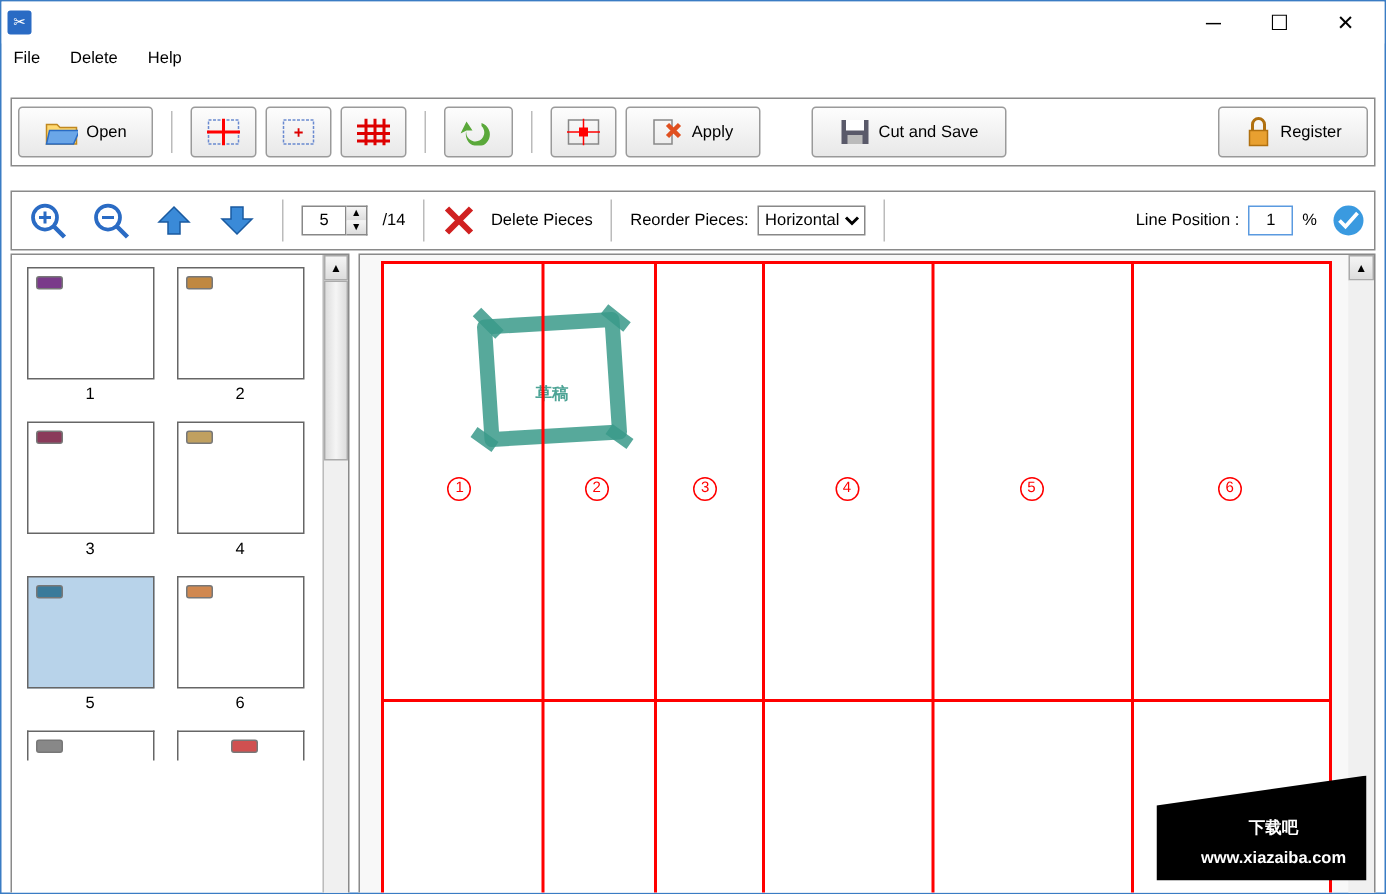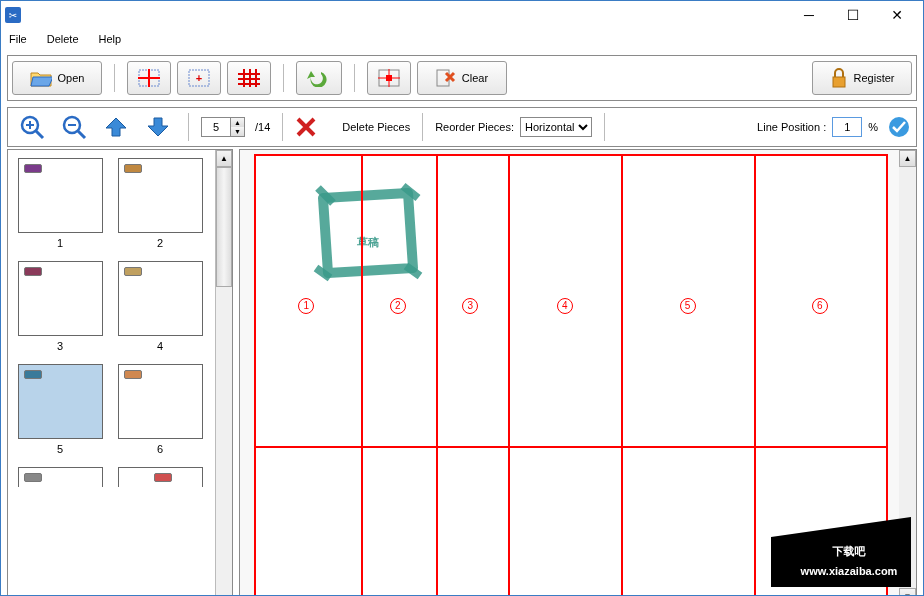--- a/index.html
+++ b/index.html
@@ -3,21 +3,21 @@
 <meta charset="utf-8">
 <style>
 *{box-sizing:border-box;margin:0;padding:0;font-family:Tahoma,Arial,sans-serif;font-size:11px}
 body{width:924px;height:596px;background:#fff;border:1px solid #3a7cc4;overflow:hidden;position:relative}
 .titlebar{height:28px;display:flex;align-items:center;padding:0 4px;background:#fff;color:#000}
 .titlebar .icon{width:16px;height:16px;background:#2a6bc4;margin-right:6px;display:flex;align-items:center;justify-content:center;color:#fff;font-size:10px;border-radius:2px}
 .titlebar .winbtns{margin-left:auto;display:flex}
 .winbtn{width:44px;height:28px;display:flex;align-items:center;justify-content:center;font-size:14px;font-family:Arial}
 .menubar{height:20px;display:flex;align-items:center;padding:0 4px;gap:12px}
 .menubar span{padding:2px 4px}
-.toolbar1{height:46px;border:1px solid #8a8a8a;margin:6px 6px;background:#fff;display:flex;align-items:center;padding:0 4px;gap:6px}
+.toolbar1{height:46px;border:1px solid #8a8a8a;margin:16px 6px;background:#fff;display:flex;align-items:center;padding:0 4px;gap:6px}
 .tbtn{height:34px;border:1px solid #9a9a9a;background:linear-gradient(#fdfdfd,#e8e8e8);border-radius:3px;display:flex;align-items:center;justify-content:center;padding:0 10px;gap:6px;font-size:11px;min-width:40px}
 .tbtn.wide{min-width:90px}
 .sep{width:8px}
 .toolbar2{height:40px;border:1px solid #8a8a8a;margin:2px 6px;background:#fff;display:flex;align-items:center;padding:0 6px;gap:6px;font-size:11px}
 .ibtn{width:36px;height:30px;display:flex;align-items:center;justify-content:center}
 .pipe{width:1px;height:28px;background:#bbb;margin:0 6px}
 .spinner{display:flex;align-items:center}
 .spinner input{width:30px;height:20px;border:1px solid #888;text-align:center;font-size:11px}
 .spinner .arrows{width:14px;height:20px;display:flex;flex-direction:column;border:1px solid #888;border-left:none}
 .spinner .arrows div{flex:1;display:flex;align-items:center;justify-content:center;font-size:7px;background:linear-gradient(#f5f5f5,#ddd)}
@@ -109,24 +109,32 @@
         <line x1="11" y1="0" x2="11" y2="18" stroke="#f00"></line>
         <line x1="0" y1="9" x2="22" y2="9" stroke="#f00"></line>
         <rect x="8" y="6" width="6" height="6" fill="#f00"></rect>
       </svg>
     </div>
   <div class="tbtn wide">
     <svg width="20" height="18">
         <rect x="1" y="1" width="12" height="16" fill="none" stroke="#888"></rect>
         <path d="M10 4 L18 12 M18 4 L10 12" stroke="#e05020" stroke-width="3"></path>
       </svg>
-    <span>Clear</span>
+    <span>Apply</span>
   </div>
   <div class="sep"></div>
   <div class="sep"></div>
+  <div class="tbtn" style="min-width:130px">
+    <svg width="20" height="18">
+        <rect x="1" y="1" width="18" height="16" fill="#5a5a6a"></rect>
+        <rect x="4" y="1" width="12" height="7" fill="#fff"></rect>
+        <rect x="5" y="11" width="10" height="6" fill="#bbb"></rect>
+      </svg>
+    <span>Cut and Save</span>
+  </div>
   <div style="flex:1"></div>
   <div class="tbtn" style="min-width:100px">
     <svg width="18" height="20">
         <rect x="3" y="9" width="12" height="10" fill="#e8a030" stroke="#b07010"></rect>
         <path d="M5 9 L5 5 A4 4 0 0 1 13 5 L13 9" fill="none" stroke="#b07010" stroke-width="2"></path>
       </svg>
     <span>Register</span>
   </div>
 </div>
 
@@ -162,21 +170,21 @@
     <div class="arrows">
         <div>▲</div>
         <div>▼</div>
       </div>
   </div>
   <span style="margin-left:4px">/14</span>
   <div class="pipe"></div>
   <svg width="22" height="22">
       <path d="M3 3 L19 19 M19 3 L3 19" stroke="#d02020" stroke-width="4"></path>
     </svg>
-  <span style="margin-left:19px">Delete Pieces</span>
+  <span style="margin-left:4px">Delete Pieces</span>
   <div class="pipe"></div>
   <span>Reorder Pieces:</span>
   <select><option>Horizontal</option></select>
   <div class="pipe"></div>
   <div style="flex:1"></div>
   <span>Line Position :</span>
   <input class="lp" value="1" style="">
   <span>%</span>
   <svg width="22" height="22" style="margin-left:4px">
       <circle cx="11" cy="11" r="10" fill="#3a9ae0"></circle>

